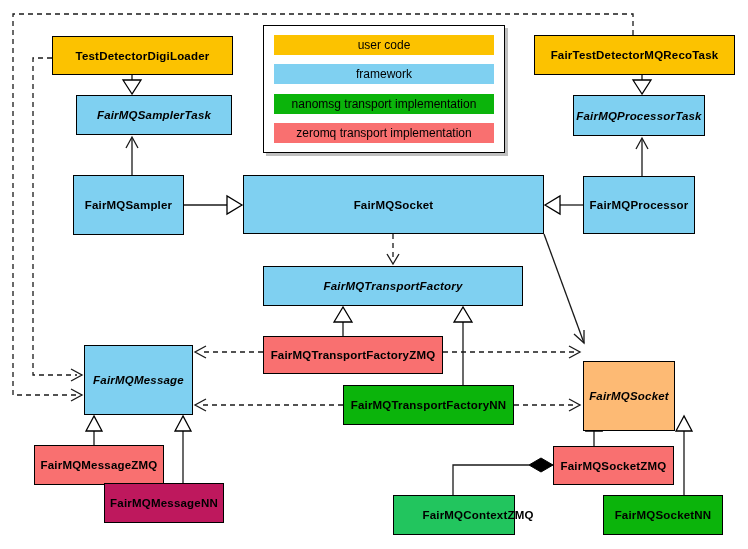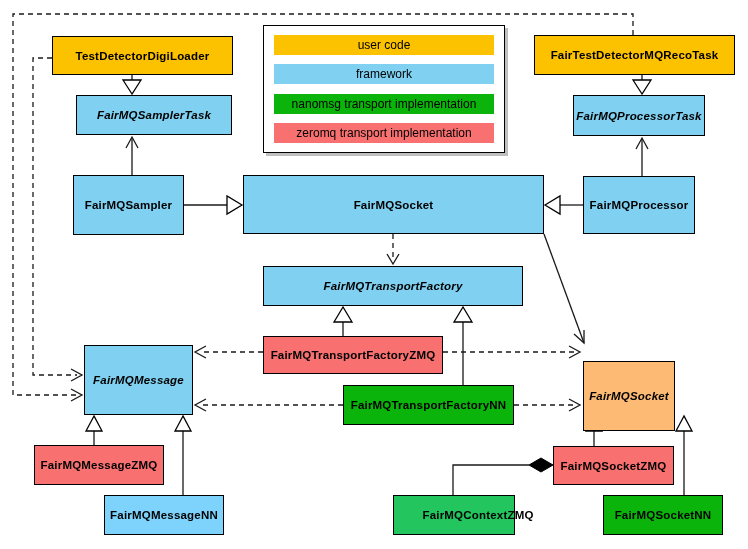--- a/index.html
+++ b/index.html
@@ -167,19 +167,19 @@
       <div class="node abstract" style="left: 573px; top: 95px; width: 132px; height: 41px; background: rgb(127, 208, 241);">FairMQProcessorTask</div>
       <div class="node" style="left: 73px; top: 175px; width: 111px; height: 60px; background: rgb(127, 208, 241);">FairMQSampler</div>
       <div class="node" style="left: 243px; top: 175px; width: 301px; height: 59px; background: rgb(127, 208, 241);">FairMQSocket</div>
       <div class="node" style="left: 583px; top: 176px; width: 112px; height: 58px; background: rgb(127, 208, 241);">FairMQProcessor</div>
       <div class="node abstract" style="left: 263px; top: 266px; width: 260px; height: 40px; background: rgb(127, 208, 241);">FairMQTransportFactory</div>
       <div class="node" style="left: 263px; top: 336px; width: 180px; height: 38px; background: rgb(249, 112, 112);">FairMQTransportFactoryZMQ</div>
       <div class="node" style="left: 343px; top: 385px; width: 171px; height: 40px; background: rgb(11, 180, 11);">FairMQTransportFactoryNN</div>
       <div class="node abstract" style="left: 84px; top: 345px; width: 109px; height: 70px; background: rgb(127, 208, 241);">FairMQMessage</div>
       <div class="node abstract" style="left: 583px; top: 345px; width: 92px; height: 70px; background: #fdba74; margin-top: 16px;">FairMQSocket</div>
       <div class="node" style="left: 34px; top: 445px; width: 130px; height: 40px; background: rgb(249, 112, 112);">FairMQMessageZMQ</div>
-      <div class="node" style="left: 104px; top: 495px; width: 120px; height: 40px; background: #7dd3fc;">FairMQMessageNN</div>
+      <div class="node" style="left: 104px; top: 483px; width: 120px; height: 40px; background: #be185d;">FairMQMessageNN</div>
       <div class="node" style="left: 393px; top: 495px; width: 122px; height: 40px; background: #22c55e; padding-left: 48px;">FairMQContextZMQ</div>
       <div class="node" style="left: 553px; top: 446px; width: 121px; height: 39px; background: rgb(249, 112, 112);">FairMQSocketZMQ</div>
       <div class="node" style="left: 603px; top: 495px; width: 120px; height: 40px; background: rgb(11, 180, 11);">FairMQSocketNN</div>
     </div>
 
 </div>
 
 </body></html>

